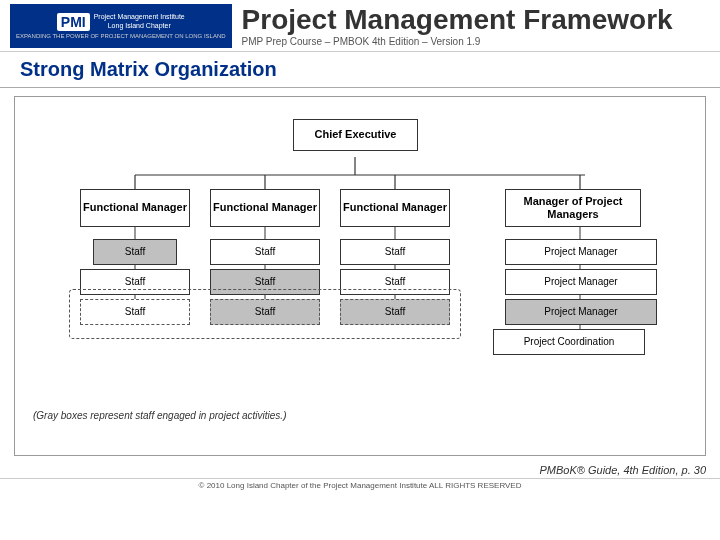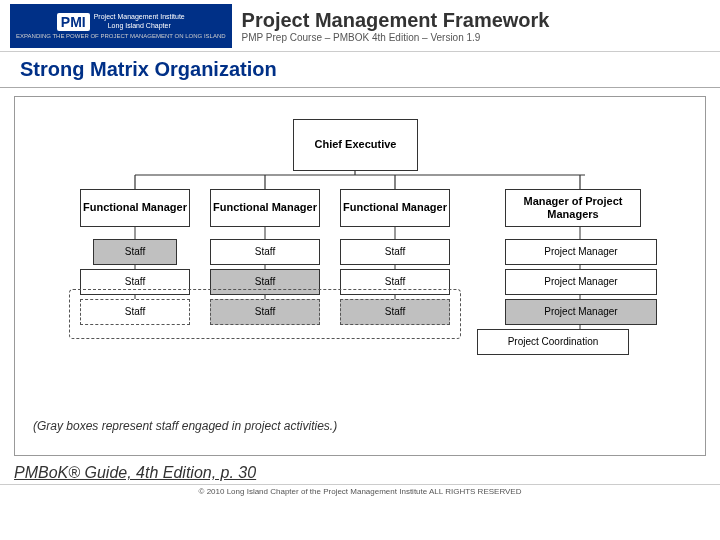--- a/index.html
+++ b/index.html
@@ -43,21 +43,21 @@
       font-weight: normal;
       text-align: center;
       margin-top: 2px;
       color: #ccc;
     }
     .header-title-block {
       margin-left: 10px;
       flex: 1;
     }
     .header-main-title {
-      font-size: 20px;
+      font-size: 28px;
       font-weight: bold;
       color: #333;
     }
     .header-sub-title {
       font-size: 10px;
       color: #555;
     }
 
     
     .page-title {
@@ -128,35 +128,34 @@
       position: absolute;
       top: 0; left: 0;
       width: 100%;
       height: 100%;
       pointer-events: none;
     }
 
     
     .legend {
       position: absolute;
-      bottom: 12px;
+      bottom: 24px;
       left: 8px;
-      font-size: 12px;
+      font-size: 10px;
       color: #333;
       font-style: italic;
     }
 
     
     .footer-ref {
-      text-align: left;
-      font-size: 16px;
+      text-align: right;
+      font-size: 11px;
       font-style: italic;
       color: #333;
       padding: 0 14px 2px;
-      text-decoration: underline;
     }
     .footer-copyright {
       text-align: center;
       font-size: 8px;
       color: #555;
       padding: 2px 0;
       border-top: 1px solid #ccc;
     }
 
     .dashed-region {
@@ -212,21 +211,21 @@
       <line x1="370" y1="150" x2="370" y2="162" stroke="#333" stroke-width="1"></line>
       <line x1="370" y1="180" x2="370" y2="192" stroke="#333" stroke-width="1"></line>
 
       <line x1="555" y1="120" x2="555" y2="132" stroke="#333" stroke-width="1"></line>
       <line x1="555" y1="150" x2="555" y2="162" stroke="#333" stroke-width="1"></line>
       <line x1="555" y1="180" x2="555" y2="192" stroke="#333" stroke-width="1"></line>
 
       <line x1="555" y1="210" x2="555" y2="222" stroke="#333" stroke-width="1"></line>
     </svg>
 
-    <div class="box" style="left:268px; top:12px; width:125px; height:52px;">
+    <div class="box" style="left:268px; top:12px; width:125px; height:32px;">
       <span>Chief Executive</span>
     </div>
 
     <div class="box" style="left:55px; top:82px; width:110px; height:38px;">
       <span>Functional Manager</span>
     </div>
 
     <div class="box" style="left:185px; top:82px; width:110px; height:38px;">
       <span>Functional Manager</span>
     </div>
@@ -256,21 +255,21 @@
     <div class="box staff-box" style="left:315px; top:162px; width:110px; height:26px;">Staff</div>
 
     <div class="box staff-gray dashed-border" style="left:315px; top:192px; width:110px; height:26px;">Staff</div>
 
     <div class="box pm-box" style="left:480px; top:132px; width:152px; height:26px;">Project Manager</div>
 
     <div class="box pm-box" style="left:480px; top:162px; width:152px; height:26px;">Project Manager</div>
 
     <div class="box pm-gray" style="left:480px; top:192px; width:152px; height:26px;">Project Manager</div>
 
-    <div class="box" style="left:452px; top:222px; width:152px; height:26px; font-weight:normal; font-size:10px;text-align:right;">
+    <div class="box" style="left:468px; top:222px; width:152px; height:26px; font-weight:normal; font-size:10px;text-align:right;">
       <span>Project Coordination</span>
     </div>
 
     <div class="dashed-region" style="left:44px; top:182px; width:392px; height:50px; border-radius:4px;"></div>
 
     <div class="legend">(Gray boxes represent staff engaged in project activities.)</div>
   </div>
 </div>
 
 <div class="footer-ref">

